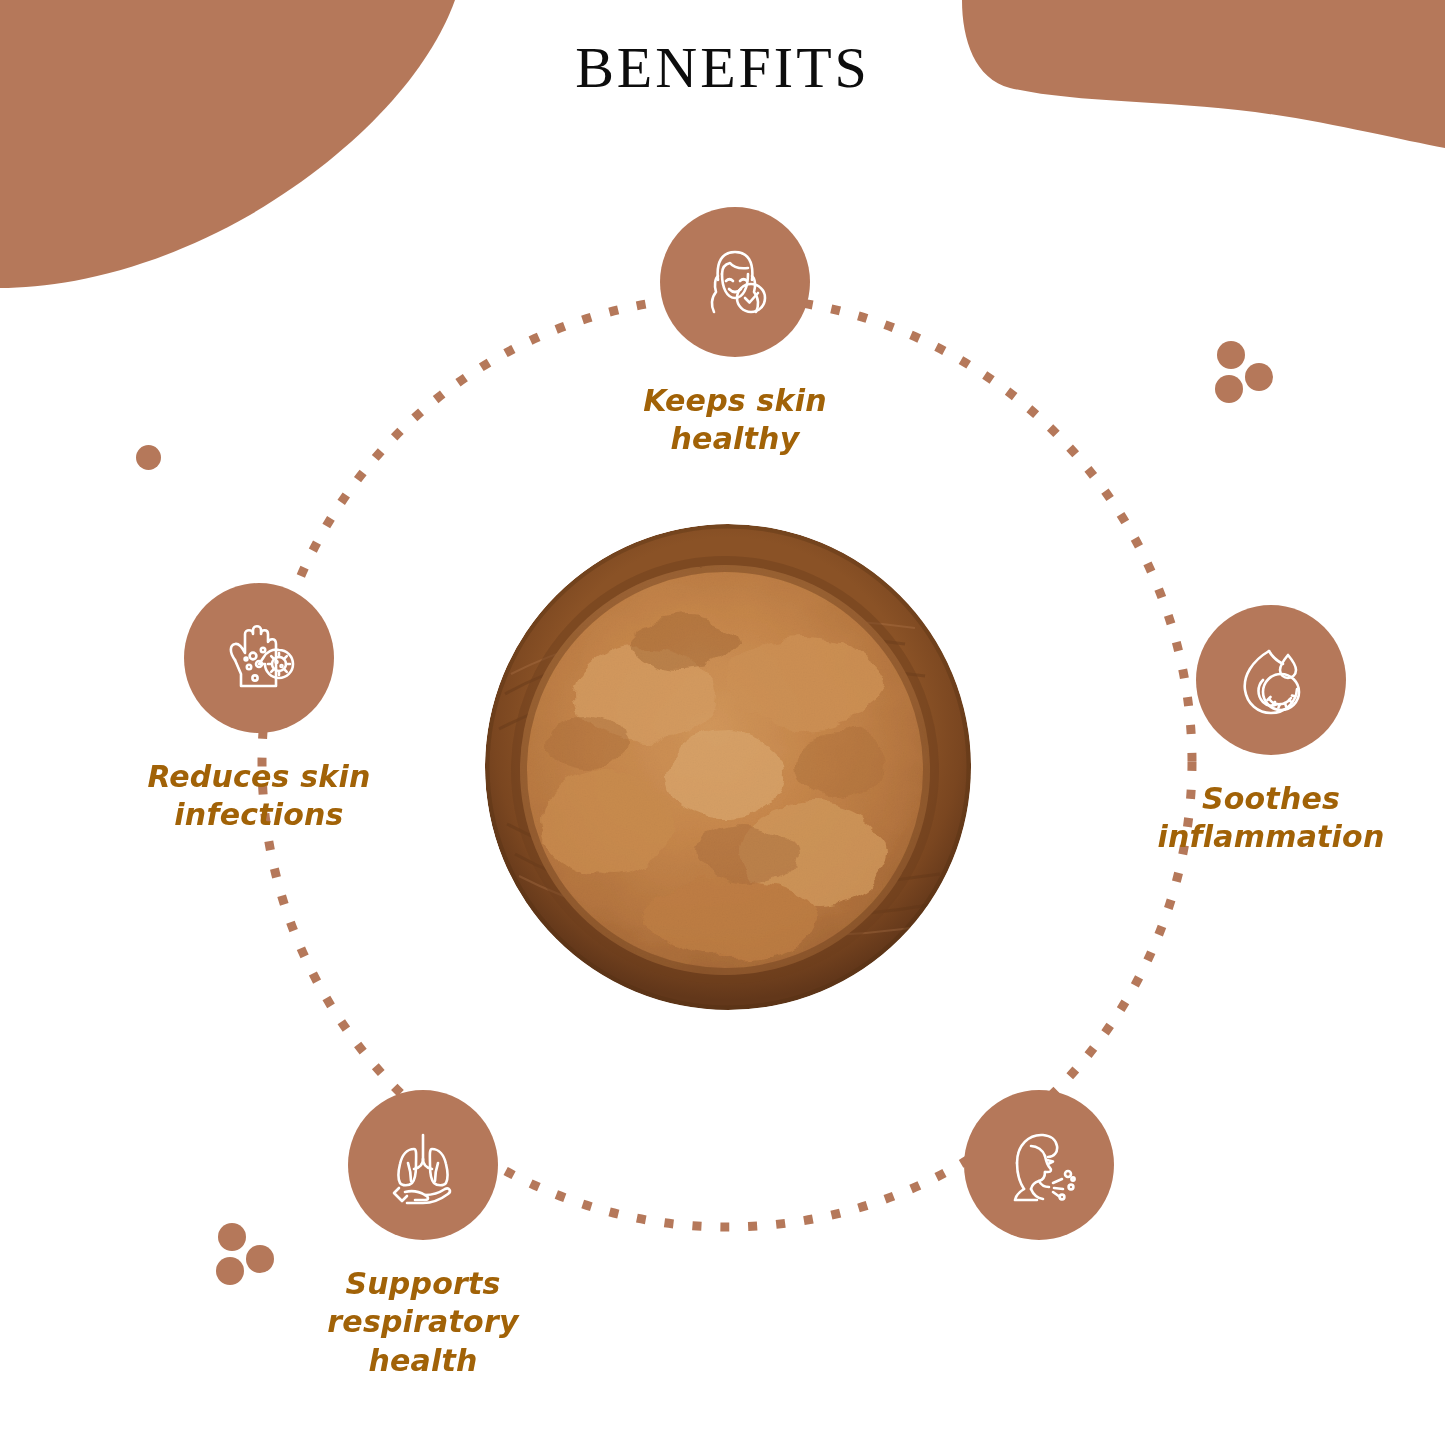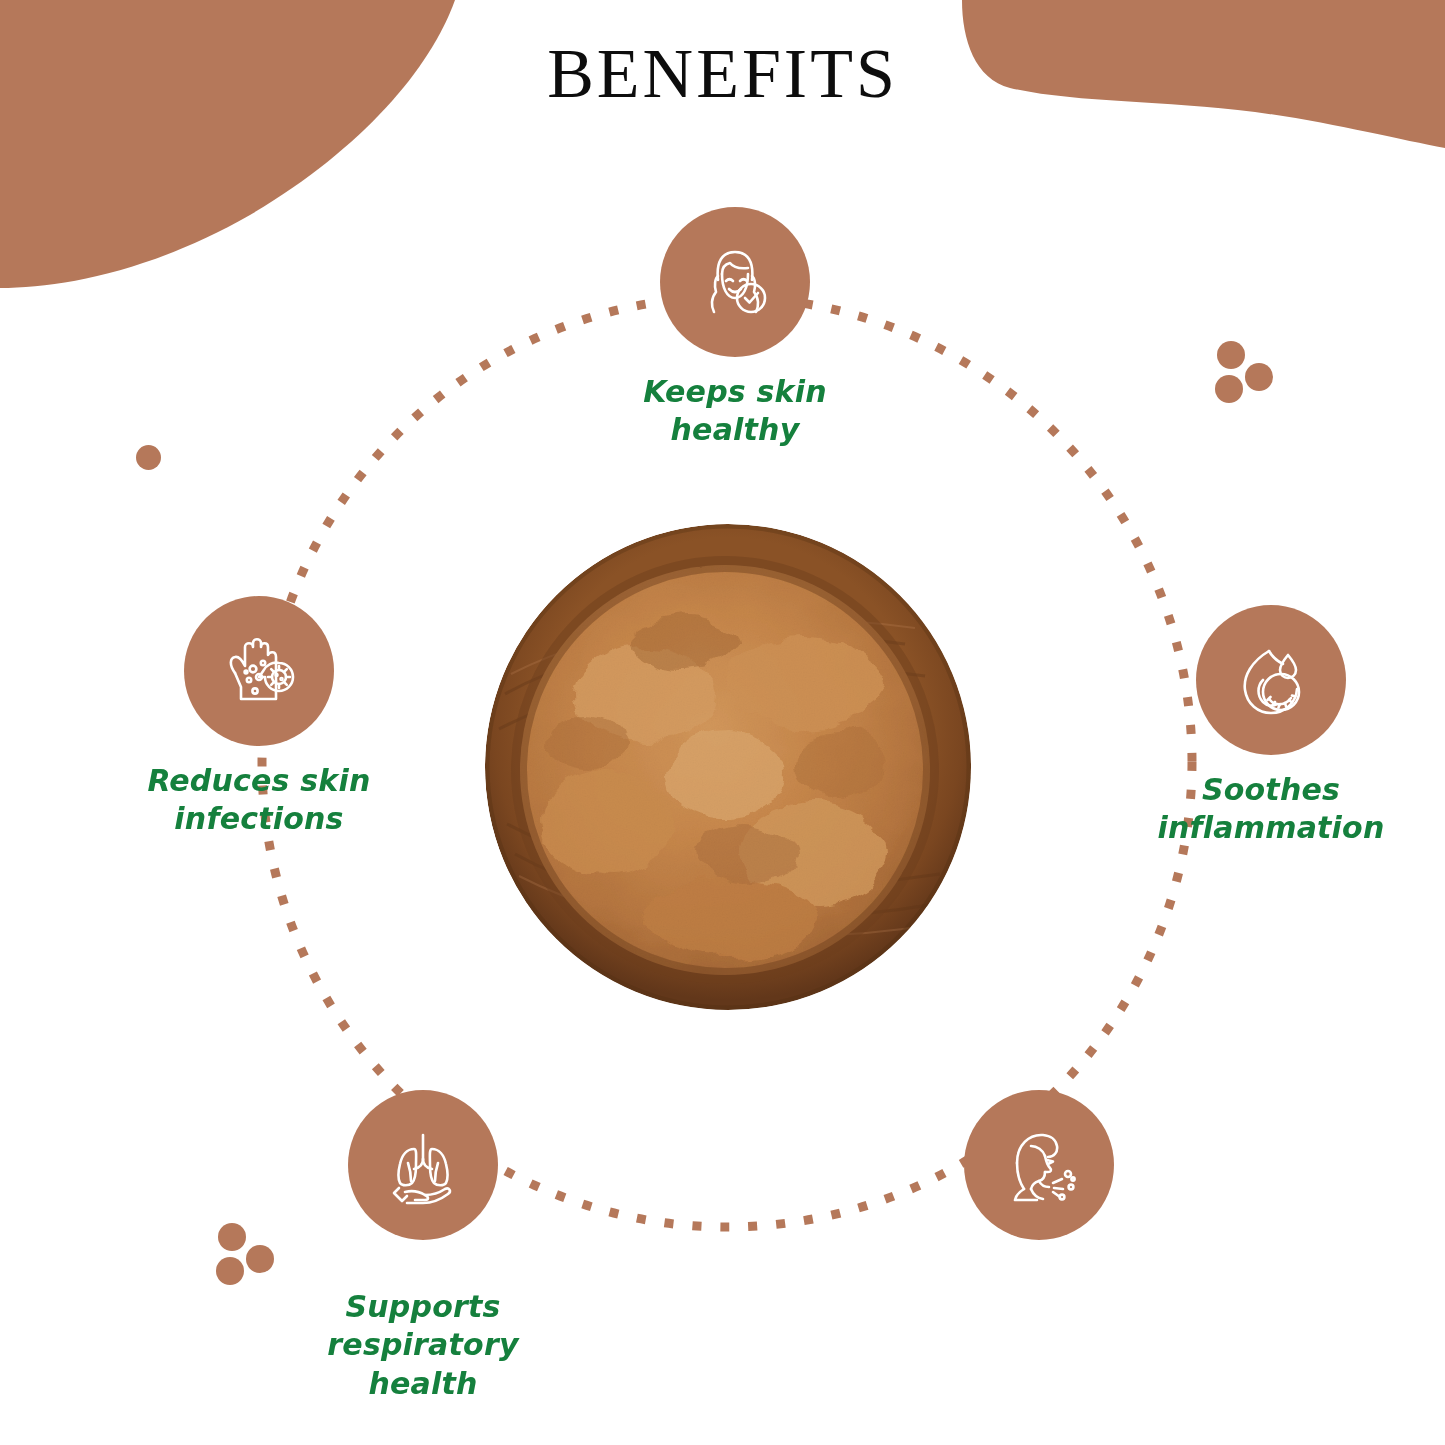--- a/index.html
+++ b/index.html
@@ -30,21 +30,21 @@
   }
 
   
   .page-title {
     position: absolute;
     top: 34px;
     left: 0;
     width: 1445px;
     text-align: center;
     font-family: "Liberation Serif", "DejaVu Serif", serif;
-    font-size: 70px;
+    font-size: 58px;
     letter-spacing: 3px;
     color: #0d0d0d;
     font-weight: 400;
     z-index: 6;
   }
 
   
   .dotted-ring {
     position: absolute;
     left: 0;
@@ -77,37 +77,37 @@
     width: 150px;
     height: 150px;
     border-radius: 50%;
     background: #b5785a;
     display: flex;
     align-items: center;
     justify-content: center;
   }
   .badge svg { display: block; }
   .benefit-label {
-    margin-top: 16px;
+    margin-top: 25px;
     text-align: center;
     font-family: "DejaVu Sans", sans-serif;
     font-style: italic;
     font-weight: 700;
     font-size: 30px;
     line-height: 1.28;
-    color: #15803d;
+    color: #a16207;
     white-space: pre-line;
     letter-spacing: 0.2px;
   }
 
   
   #node-top      { left: 577px; top: 207px;  width: 316px; }
-  #node-left     { left: 109px; top: 596px;  width: 300px; justify-content: flex-end; }
+  #node-left     { left: 109px; top: 583px;  width: 300px; justify-content: flex-end; }
   #node-right    { left: 1121px;top: 605px;  width: 300px; justify-content: flex-end; }
-  #node-botleft  { left: 272px; top: 1090px; width: 302px; gap: 32px; }
+  #node-botleft  { left: 272px; top: 1090px; width: 302px; }
   #node-botright { left: 889px; top: 1090px; width: 300px; }
 
   
   .dot {
     position: absolute;
     border-radius: 50%;
     background: #b5785a;
     z-index: 2;
   }
   #dot-solo { left: 136px; top: 445px; width: 25px; height: 25px; }

